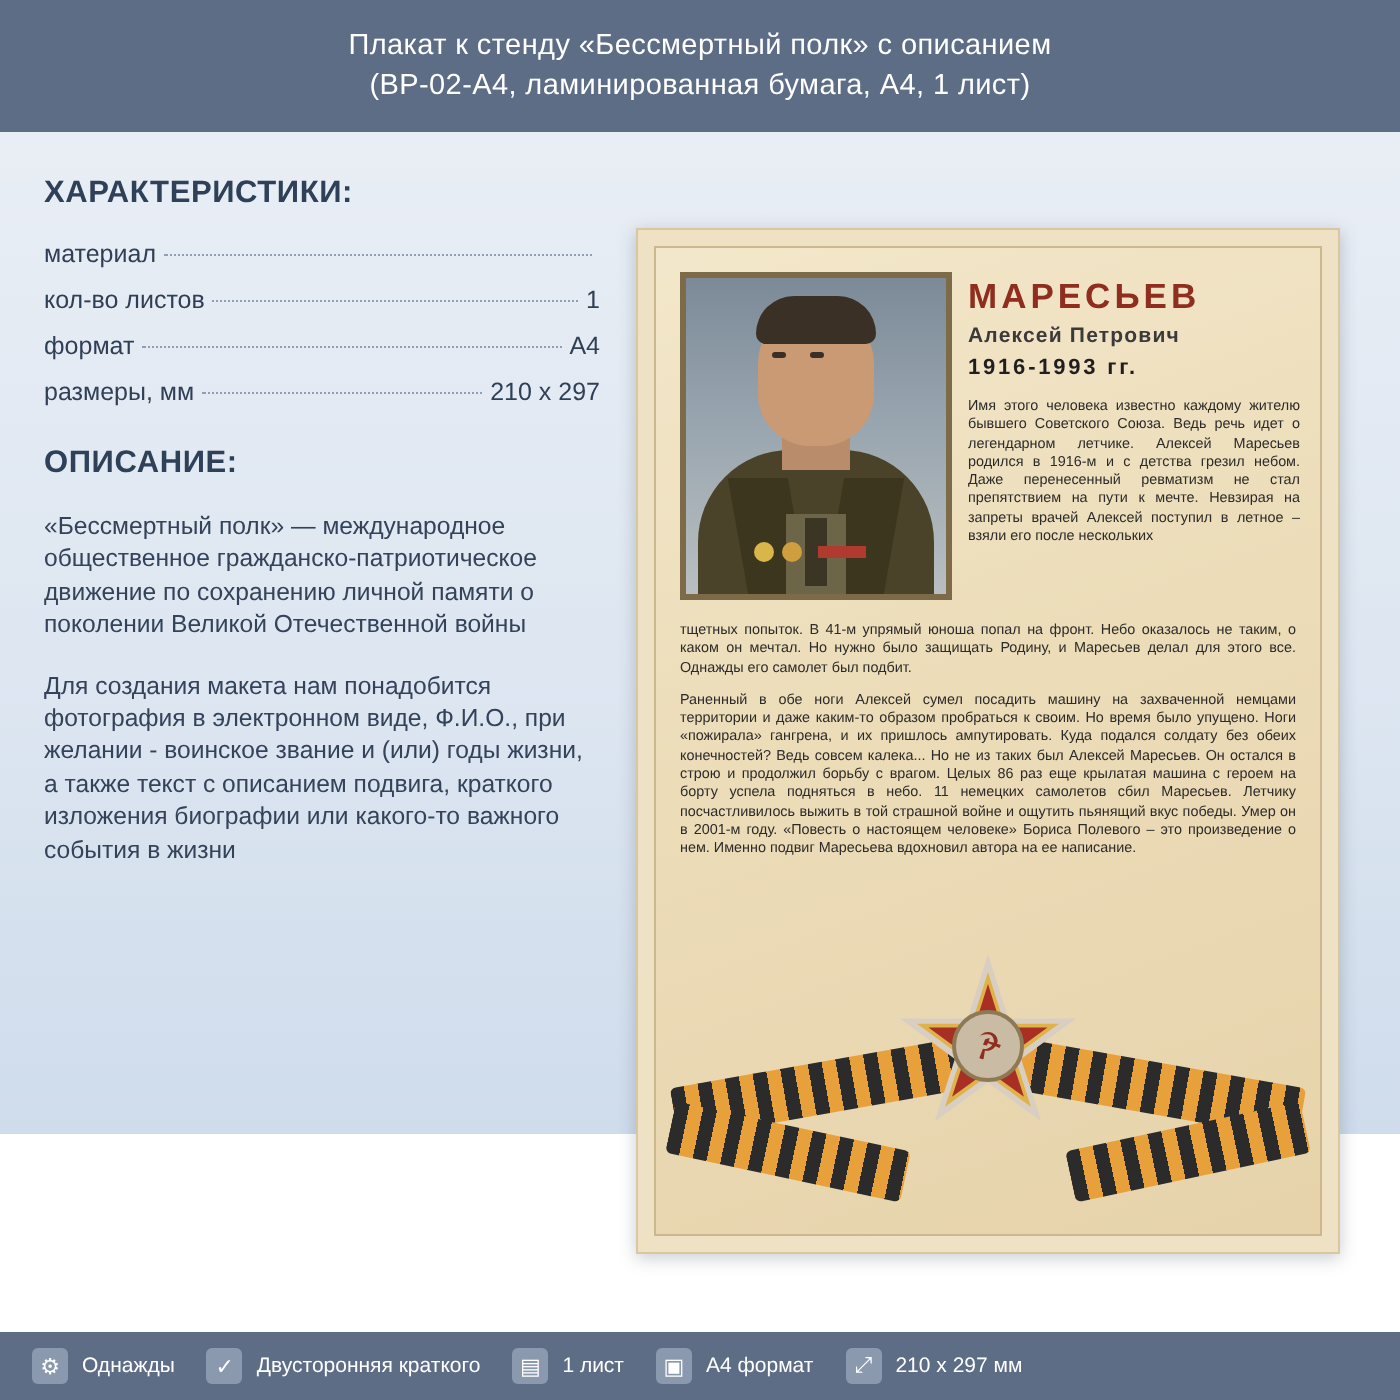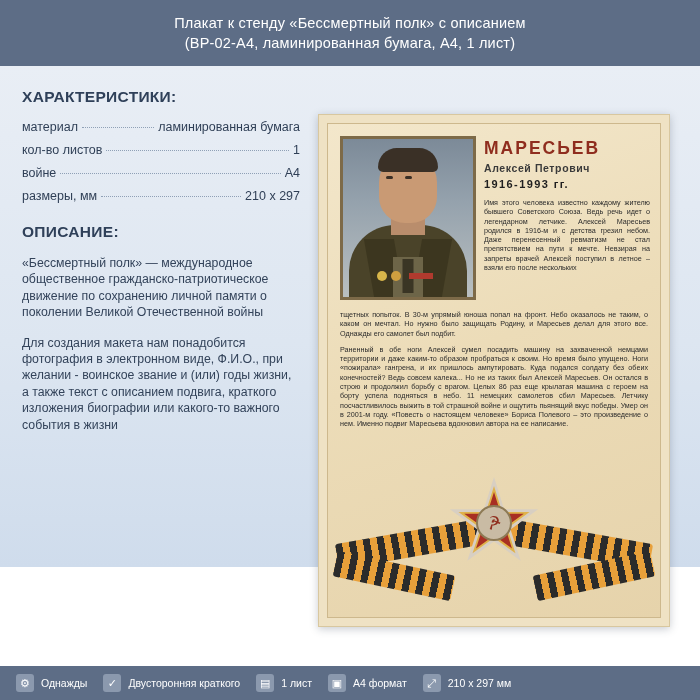--- a/index.html
+++ b/index.html
@@ -184,29 +184,28 @@
   <div class="body">
 
     <div class="left">
 
       <div class="sec-title">ХАРАКТЕРИСТИКИ:</div>
 
       <div class="specs">
         <div class="spec-row">
           <span class="spec-key">материал</span>
           <span class="spec-dots"></span>
-          <span class="spec-val">ламинированная бумага</span>
         </div>
         <div class="spec-row">
           <span class="spec-key">кол-во листов</span>
           <span class="spec-dots"></span>
           <span class="spec-val">1</span>
         </div>
         <div class="spec-row">
-          <span class="spec-key">войне</span>
+          <span class="spec-key">формат</span>
           <span class="spec-dots"></span>
           <span class="spec-val">А4</span>
         </div>
         <div class="spec-row">
           <span class="spec-key">размеры, мм</span>
           <span class="spec-dots"></span>
           <span class="spec-val">210 х 297</span>
         </div>
       </div>
 
@@ -235,21 +234,21 @@
           <div class="bar"></div>
         </div>
 
         <div class="p-name">МАРЕСЬЕВ</div>
         <div class="p-sub">Алексей Петрович</div>
         <div class="p-years">1916-1993 гг.</div>
 
         <div class="p-col">Имя этого человека известно каждому жителю бывшего Советского Союза. Ведь речь идет о легендарном летчике. Алексей Маресьев родился в 1916-м и с детства грезил небом. Даже перенесенный ревматизм не стал препятствием на пути к мечте. Невзирая на запреты врачей Алексей поступил в летное – взяли его после нескольких</div>
 
         <div class="p-wide">
-          <p>тщетных попыток. В 30-м упрямый юноша попал на фронт. Небо оказалось не таким, о каком он мечтал. Но нужно было защищать Родину, и Маресьев делал для этого все. Однажды его самолет был подбит.</p>
+          <p>тщетных попыток. В 41-м упрямый юноша попал на фронт. Небо оказалось не таким, о каком он мечтал. Но нужно было защищать Родину, и Маресьев делал для этого все. Однажды его самолет был подбит.</p>
           <p>Раненный в обе ноги Алексей сумел посадить машину на захваченной немцами территории и даже каким-то образом пробраться к своим. Но время было упущено. Ноги «пожирала» гангрена, и их пришлось ампутировать. Куда подался солдату без обеих конечностей? Ведь совсем калека... Но не из таких был Алексей Маресьев. Он остался в строю и продолжил борьбу с врагом. Целых 86 раз еще крылатая машина с героем на борту успела подняться в небо. 11 немецких самолетов сбил Маресьев. Летчику посчастливилось выжить в той страшной войне и ощутить пьянящий вкус победы. Умер он в 2001-м году. «Повесть о настоящем человеке» Бориса Полевого – это произведение о нем. Именно подвиг Маресьева вдохновил автора на ее написание.</p>
         </div>
 
         <div class="ribbon">
           <div class="rb l1"></div>
           <div class="rb l2"></div>
           <div class="rb r1"></div>
           <div class="rb r2"></div>
           <div class="order">
             <div class="star"></div>

